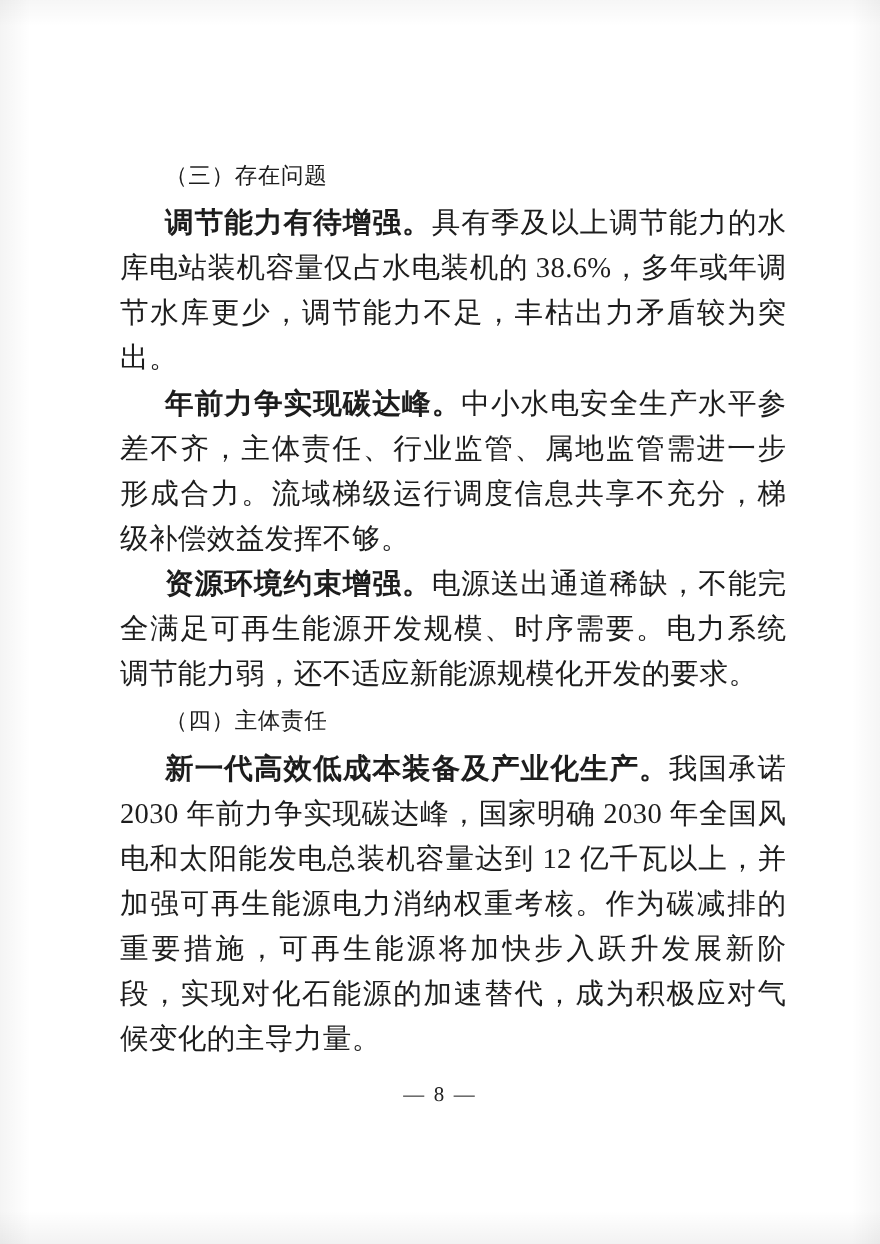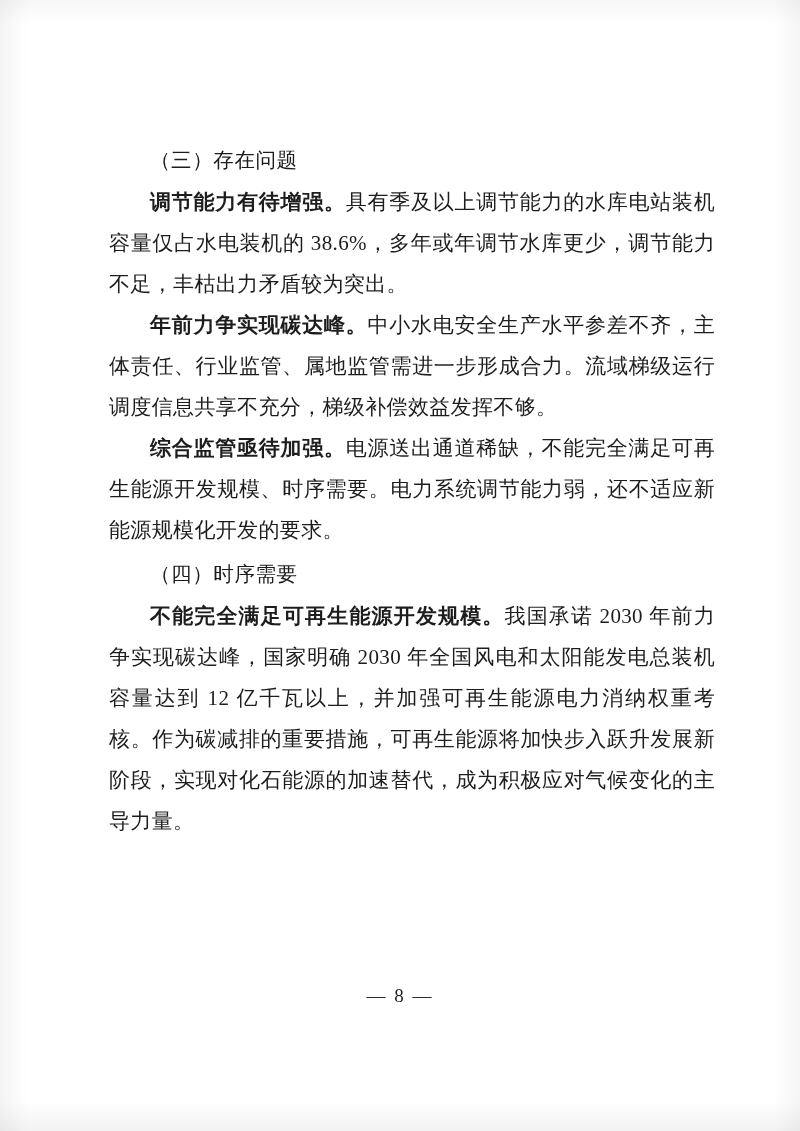--- a/index.html
+++ b/index.html
@@ -41,21 +41,21 @@
   .heading {
     font-size: 20.5px;
     line-height: 40px;
     color: #1c1c1c;
     text-indent: 41px;
     margin: 0 0 2px 0;
     letter-spacing: 0.6px;
     font-weight: 500;
   }
   .para {
-    font-size: 21px;
+    font-size: 26px;
     line-height: 41px;
     color: #1d1d1d;
     text-indent: 41px;
     margin: 0;
     text-align: justify;
     text-justify: inter-ideograph;
     letter-spacing: 0.35px;
   }
   .para .lead {
     font-weight: 700;
@@ -77,26 +77,26 @@
 
 <div class="page">
   <div class="content">
 
     <h2 class="heading">（三）存在问题</h2>
 
     <p class="para"><span class="lead">调节能力有待增强。</span><span>具有季及以上调节能力的水库电站装机容量仅占水电装机的 38.6%，多年或年调节水库更少，调节能力不足，丰枯出力矛盾较为突出。</span></p>
 
     <p class="para"><span class="lead">年前力争实现碳达峰。</span><span>中小水电安全生产水平参差不齐，主体责任、行业监管、属地监管需进一步形成合力。流域梯级运行调度信息共享不充分，梯级补偿效益发挥不够。</span></p>
 
-    <p class="para"><span class="lead">综合监管亟待加强。</span><span>电源送出通道稀缺，不能完全满足可再生能源开发规模、时序需要。电力系统调节能力弱，还不适应新能源规模化开发的要求。</span></p>
+    <p class="para"><span class="lead">资源环境约束增强。</span><span>电源送出通道稀缺，不能完全满足可再生能源开发规模、时序需要。电力系统调节能力弱，还不适应新能源规模化开发的要求。</span></p>
 
 
     <div class="gap"></div>
 
-    <h2 class="heading">（四）时序需要</h2>
+    <h2 class="heading">（四）主体责任</h2>
 
-    <p class="para"><span class="lead">不能完全满足可再生能源开发规模。</span><span>我国承诺 2030 年前力争实现碳达峰，国家明确 2030 年全国风电和太阳能发电总装机容量达到 12 亿千瓦以上，并加强可再生能源电力消纳权重考核。作为碳减排的重要措施，可再生能源将加快步入跃升发展新阶段，实现对化石能源的加速替代，成为积极应对气候变化的主导力量。</span></p>
+    <p class="para"><span class="lead">新一代高效低成本装备及产业化生产。</span><span>我国承诺 2030 年前力争实现碳达峰，国家明确 2030 年全国风电和太阳能发电总装机容量达到 12 亿千瓦以上，并加强可再生能源电力消纳权重考核。作为碳减排的重要措施，可再生能源将加快步入跃升发展新阶段，实现对化石能源的加速替代，成为积极应对气候变化的主导力量。</span></p>
 
 
   </div>
 
   <div class="pagenum">— 8 —</div>
 </div>
 
 </body></html>

